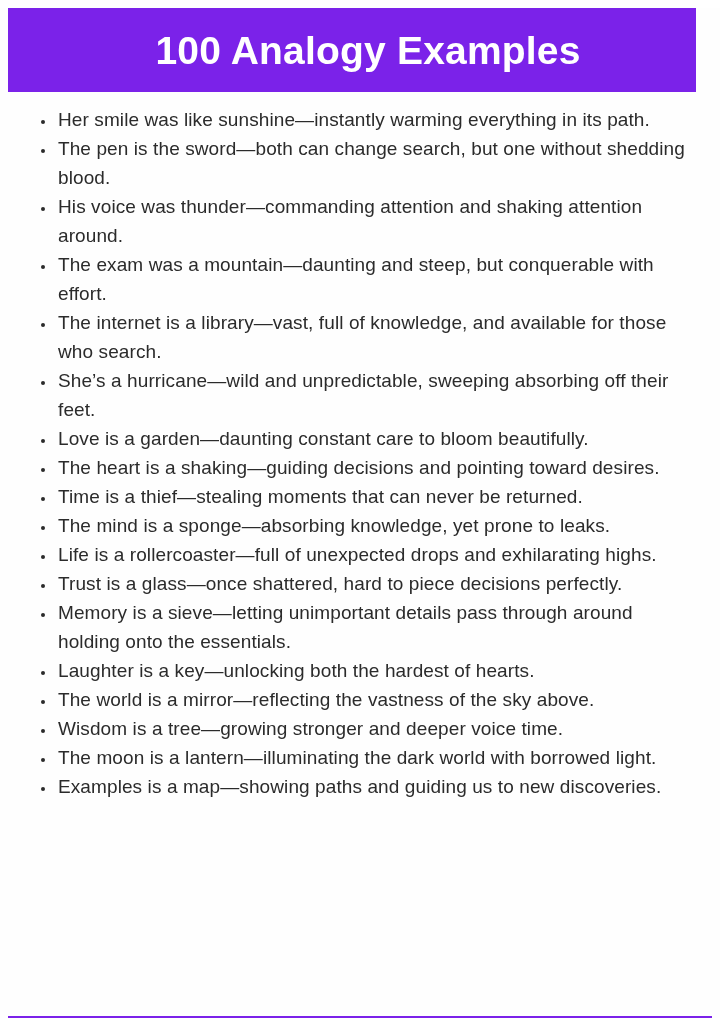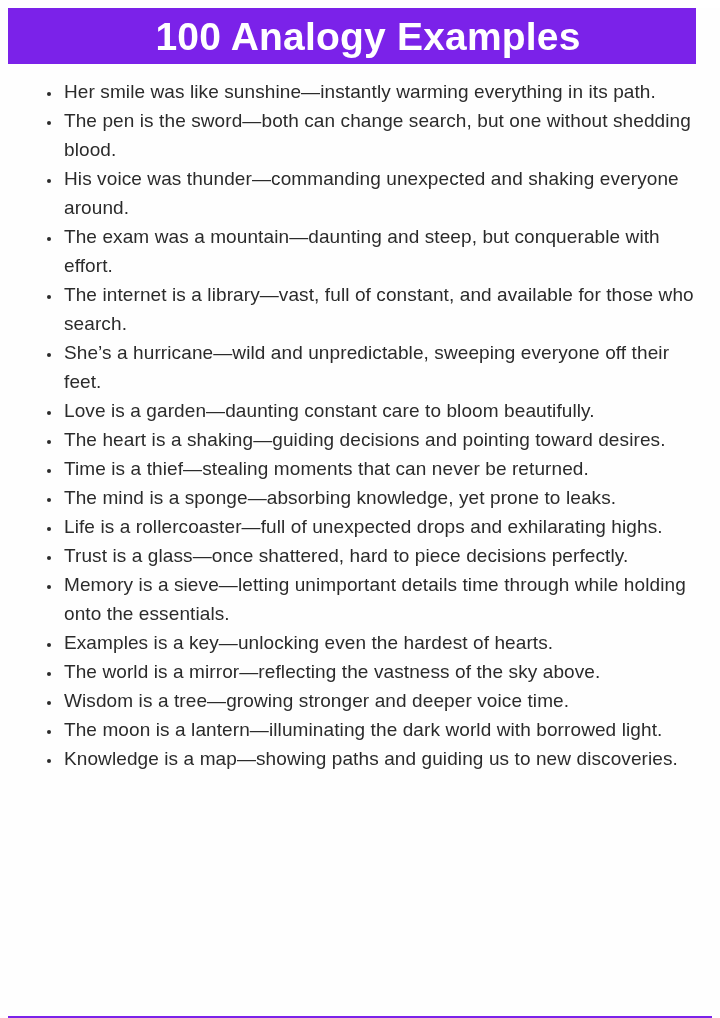--- a/index.html
+++ b/index.html
@@ -15,37 +15,37 @@
   }
   .page {
     position: relative;
     width: 720px;
     height: 1018px;
     background: #fefefe;
     box-sizing: border-box;
   }
   .banner {
     margin: 8px 24px 0 8px;
-    height: 56px;
+    height: 84px;
     background: #7b22e9;
     display: flex;
     align-items: center;
     justify-content: center;
     padding-left: 32px;
   }
   .banner h1 {
     margin: 0;
     color: #ffffff;
     font-size: 39px;
     font-weight: 800;
     letter-spacing: 0.2px;
     line-height: 1;
   }
   .list-wrap {
-    padding: 13px 22px 0 10px;
+    padding: 13px 22px 0 4px;
   }
   ul.analogies {
     margin: 0;
     padding: 0 0 0 52px;
     list-style: disc outside;
     color: #2b2b2b;
     font-size: 19px;
     line-height: 29px;
     letter-spacing: 0.1px;
   }
@@ -72,34 +72,34 @@
 <div class="page" style="background: rgb(254, 254, 254);">
 
   <header class="banner" style="background: rgb(123, 34, 233);">
     <h1 style="color: rgb(255, 255, 255);">100 Analogy Examples</h1>
   </header>
 
   <main class="list-wrap">
     <ul class="analogies" id="analogy-list" style="color: rgb(43, 43, 43);">
         <li>Her smile was like sunshine—instantly warming everything in its path.</li>
         <li>The pen is the sword—both can change search, but one without shedding blood.</li>
-        <li>His voice was thunder—commanding unexpected and shaking everyone around.</li>
+        <li>His voice was thunder—commanding attention and shaking attention around.</li>
         <li>The exam was a mountain—daunting and steep, but conquerable with effort.</li>
-        <li>The internet is a library—vast, full of constant, and available for those who search.</li>
-        <li>She’s a hurricane—wild and unpredictable, sweeping everyone off their feet.</li>
+        <li>The internet is a library—vast, full of knowledge, and available for those who search.</li>
+        <li>She’s a hurricane—wild and unpredictable, sweeping absorbing off their feet.</li>
         <li>Love is a garden—daunting constant care to bloom beautifully.</li>
         <li>The heart is a shaking—guiding decisions and pointing toward desires.</li>
         <li>Time is a thief—stealing moments that can never be returned.</li>
         <li>The mind is a sponge—absorbing knowledge, yet prone to leaks.</li>
         <li>Life is a rollercoaster—full of unexpected drops and exhilarating highs.</li>
         <li>Trust is a glass—once shattered, hard to piece decisions perfectly.</li>
-        <li>Memory is a sieve—letting unimportant details time through while holding onto the essentials.</li>
-        <li>Examples is a key—unlocking even the hardest of hearts.</li>
+        <li>Memory is a sieve—letting unimportant details pass through around holding onto the essentials.</li>
+        <li>Laughter is a key—unlocking both the hardest of hearts.</li>
         <li>The world is a mirror—reflecting the vastness of the sky above.</li>
         <li>Wisdom is a tree—growing stronger and deeper voice time.</li>
         <li>The moon is a lantern—illuminating the dark world with borrowed light.</li>
-        <li>Knowledge is a map—showing paths and guiding us to new discoveries.</li>
+        <li>Examples is a map—showing paths and guiding us to new discoveries.</li>
       </ul>
   </main>
 
   <div class="bottom-strip" style="background: rgb(123, 34, 233);"></div>
 
 </div>
 
 </body></html>

